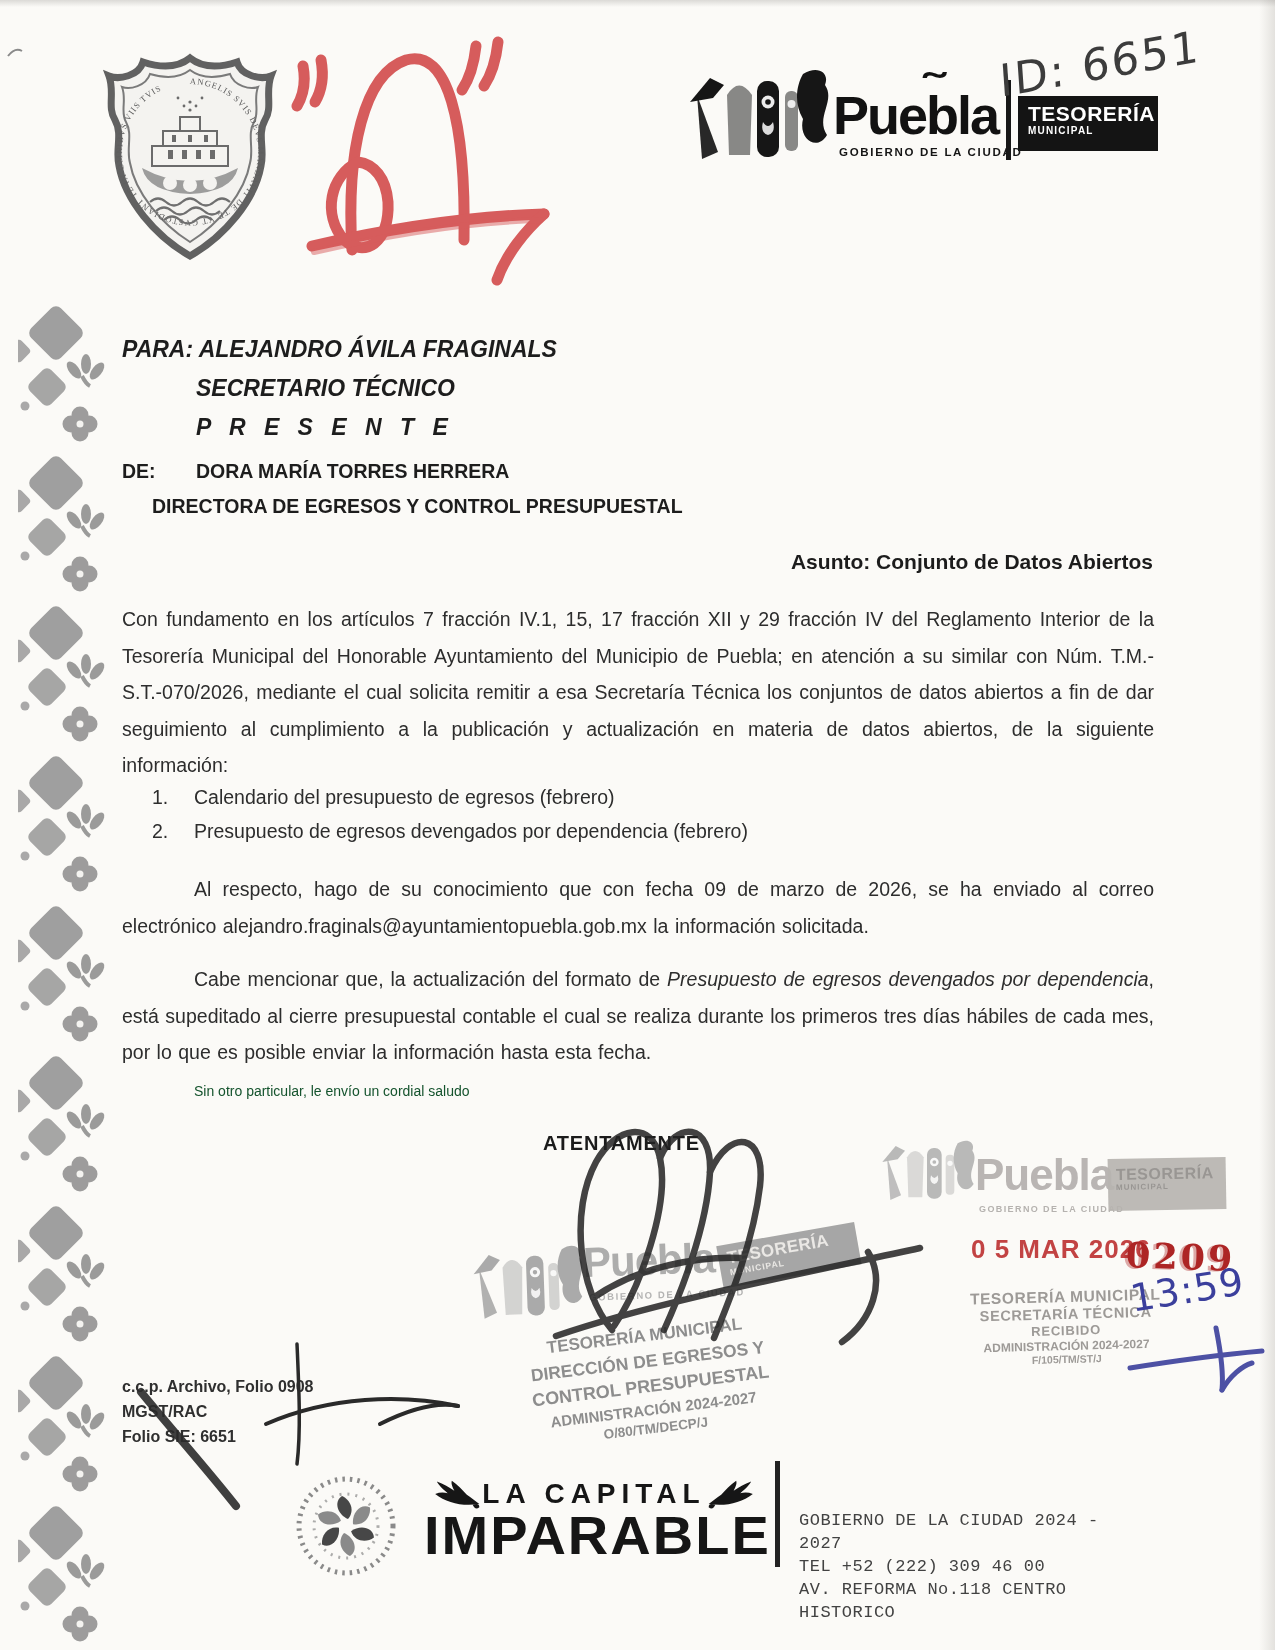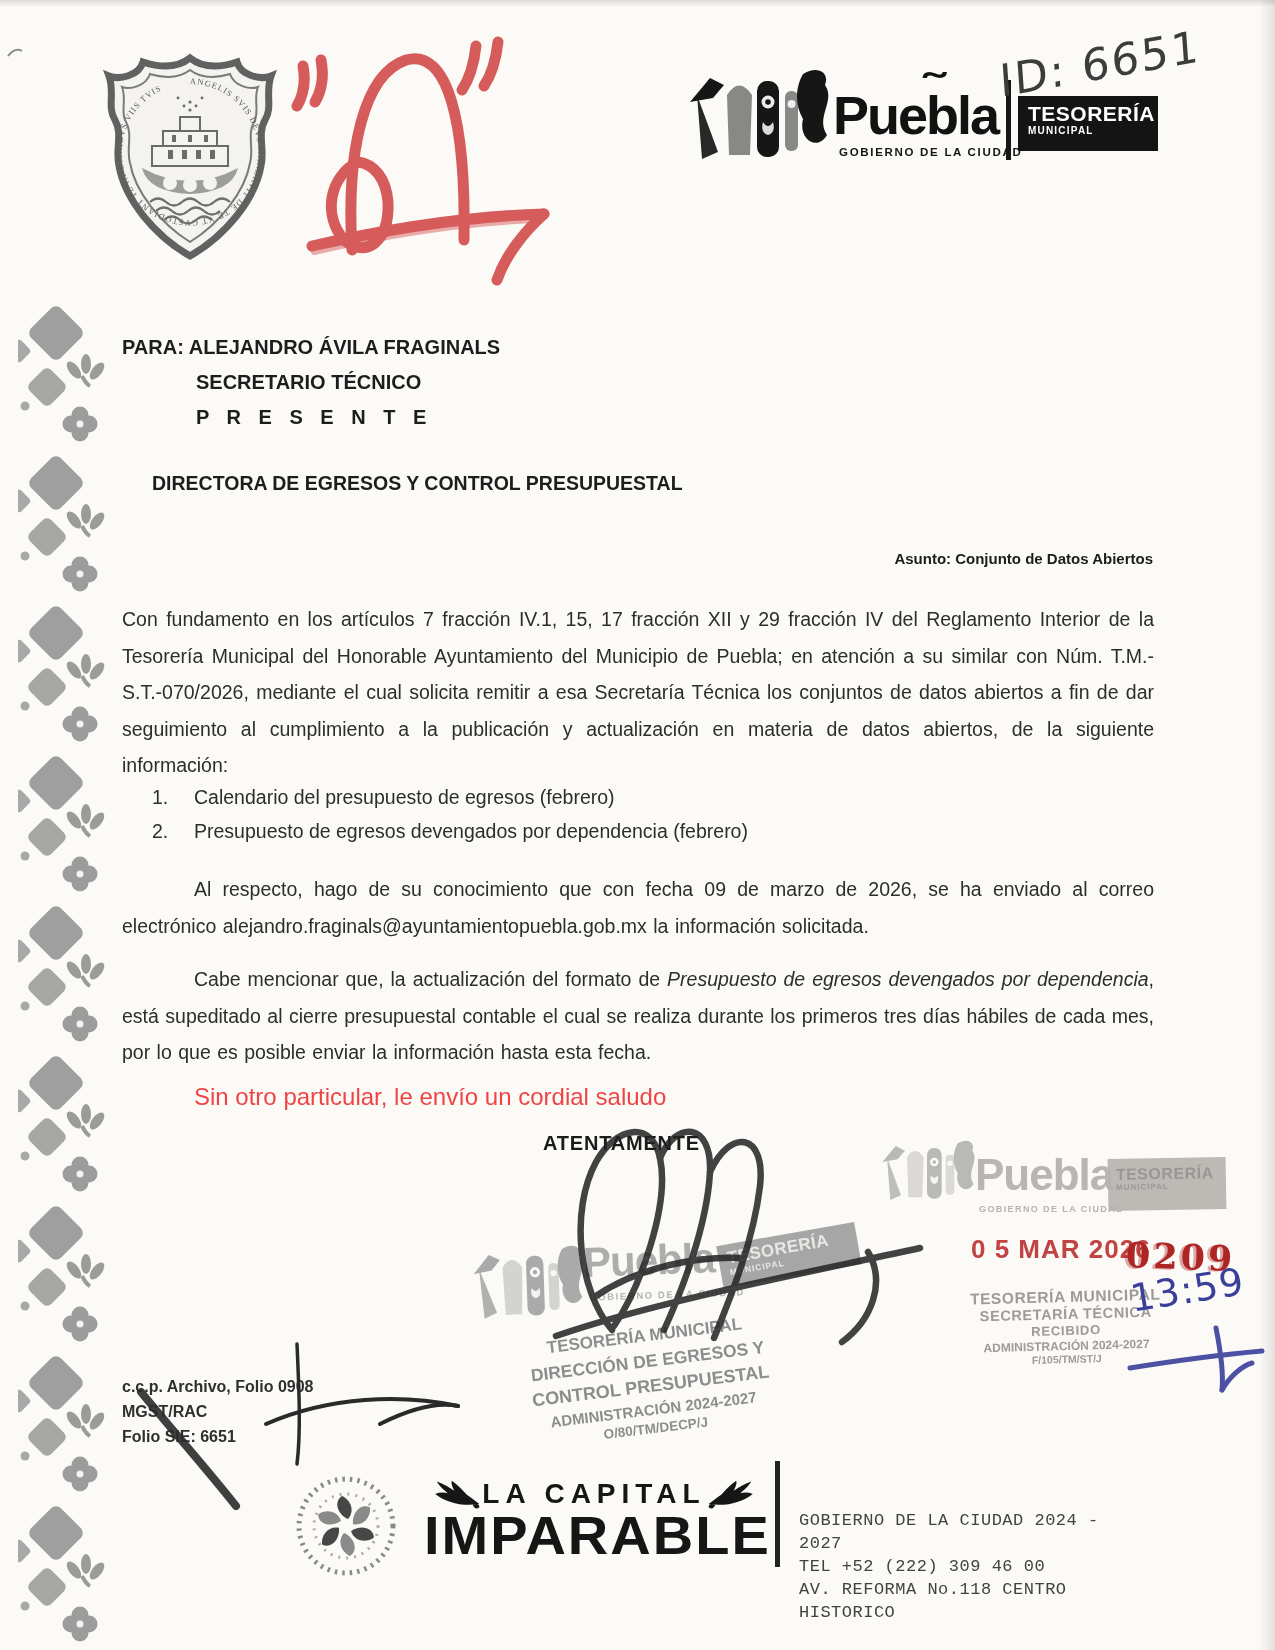--- a/index.html
+++ b/index.html
@@ -38,38 +38,38 @@
     color:#3c3c3c; transform:rotate(-10deg) skewX(-6deg); letter-spacing:2px; font-weight:400; }
 
   
   #hdr-lines { right:122px; top:186px; text-align:right; color:#1c1c1c; }
   #hdr-lines .l1 { font-size:20px; font-weight:700; margin-bottom:8px; }
   #hdr-lines .l2 { font-size:22px; font-weight:700; margin-bottom:7px; letter-spacing:.3px; }
   #hdr-lines .l3 { font-size:21px; font-weight:700; margin-bottom:10px; }
   #hdr-lines .l4 { font-size:15px; font-weight:400; color:#a8a6a2; letter-spacing:.6px; }
 
   
-  #recipient { left:122px; top:336px; font-size:20px; font-weight:700; color:#1d1d1d; }
+  #recipient { left:122px; top:336px; font-size:23px; font-weight:700; color:#1d1d1d;font-style:italic; }
   #recipient .row2 { margin-left:74px; margin-top:12px; }
   #recipient .row3 { margin-left:74px; margin-top:12px; letter-spacing:6px; }
   #sender { left:122px; top:460px; font-size:19.5px; font-weight:700; color:#1d1d1d; }
   #sender .lbl { display:inline-block; width:74px; }
   #sender .row2 { margin-left:30px; margin-top:12px; }
-  #subject { right:122px; top:550px; font-size:15px; font-weight:700; color:#1c1c1c; }
+  #subject { right:122px; top:550px; font-size:21px; font-weight:700; color:#1c1c1c; }
 
   
   .para { left:122px; width:1032px; font-size:19.5px; line-height:36.5px;
     text-align:justify; color:#2d2d2d; word-spacing:1px; }
   #p1 { top:601px; }
   #open-list { left:152px; top:786px; font-size:19.5px; color:#2d2d2d; }
   #open-list .li { margin-bottom:11px; }
   #open-list .num { display:inline-block; width:42px; }
   #p2 { top:871px; text-indent:72px; }
   #p3 { top:961px; text-indent:72px; }
-  #closing { left:194px; top:1083px; font-size:24px; color:#ef4444; }
+  #closing { left:194px; top:1083px; font-size:14px; color:#14532d; }
   #atent { left:543px; top:1132px; font-size:20px; font-weight:700; letter-spacing:.8px; color:#1b1b1b; }
 
   
   #stamp-dir { left:468px; top:1232px; width:400px; height:115px; transform:rotate(-2deg); opacity:.8; }
   #sd-icon { left:0; top:4px; color:#979797; }
   #sd-word { left:116px; top:4px; font-size:42px; font-weight:700; letter-spacing:-1px; color:#9a9a9a; }
   #sd-tag { left:121px; top:57px; font-size:9.5px; font-weight:700; letter-spacing:1.6px; color:#a3a3a3; }
   #sd-badge { left:252px; top:6px; width:140px; height:43px; background:#929292; color:#e6e4e1;
     padding:5px 9px; transform:rotate(-8deg); }
   #sd-badge .badge-t1 { font-size:17px; letter-spacing:.4px; line-height:18px; }
@@ -231,20 +231,23 @@
   <div class="abs" id="recipient">
     <div class="row1">
       <span>PARA:</span>
       <span>ALEJANDRO ÁVILA FRAGINALS</span>
     </div>
     <div class="row2">SECRETARIO TÉCNICO</div>
     <div class="row3">P R E S E N T E</div>
   </div>
 
   <div class="abs" id="sender">
+    <div class="row1">
+      <span class="lbl">DE:</span><span>DORA MARÍA TORRES HERRERA</span>
+    </div>
     <div class="row2">DIRECTORA DE EGRESOS Y CONTROL PRESUPUESTAL</div>
   </div>
 
   <div class="abs" id="subject">Asunto: Conjunto de Datos Abiertos</div>
 
   <div class="abs para" id="p1">Con fundamento en los artículos 7 fracción IV.1, 15, 17 fracción XII y 29 fracción IV del Reglamento Interior de la Tesorería Municipal del Honorable Ayuntamiento del Municipio de Puebla; en atención a su similar con Núm. T.M.-S.T.-070/2026, mediante el cual solicita remitir a esa Secretaría Técnica los conjuntos de datos abiertos a fin de dar seguimiento al cumplimiento a la publicación y actualización en materia de datos abiertos, de la siguiente información:</div>
 
   <div class="abs" id="open-list">
     <div class="li">
       <span class="num">1.</span><span>Calendario del presupuesto de egresos (febrero)</span>

